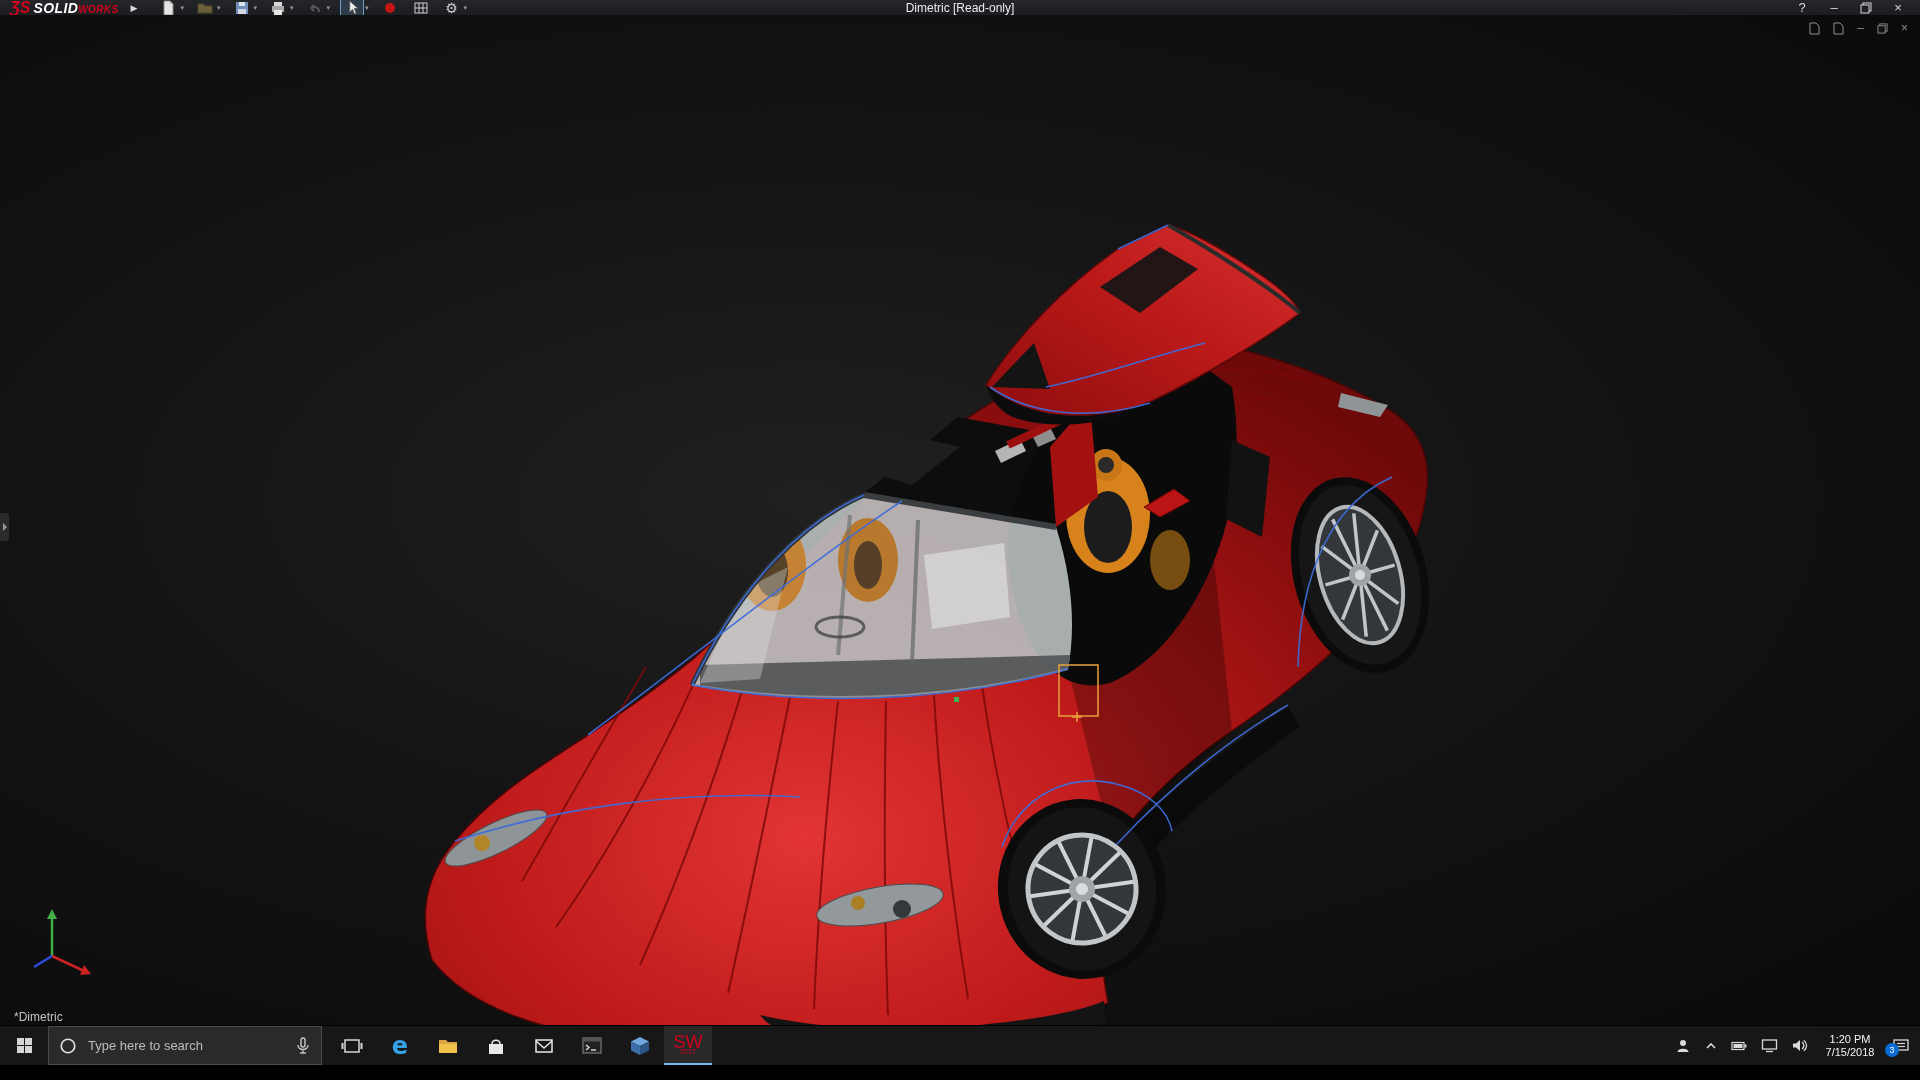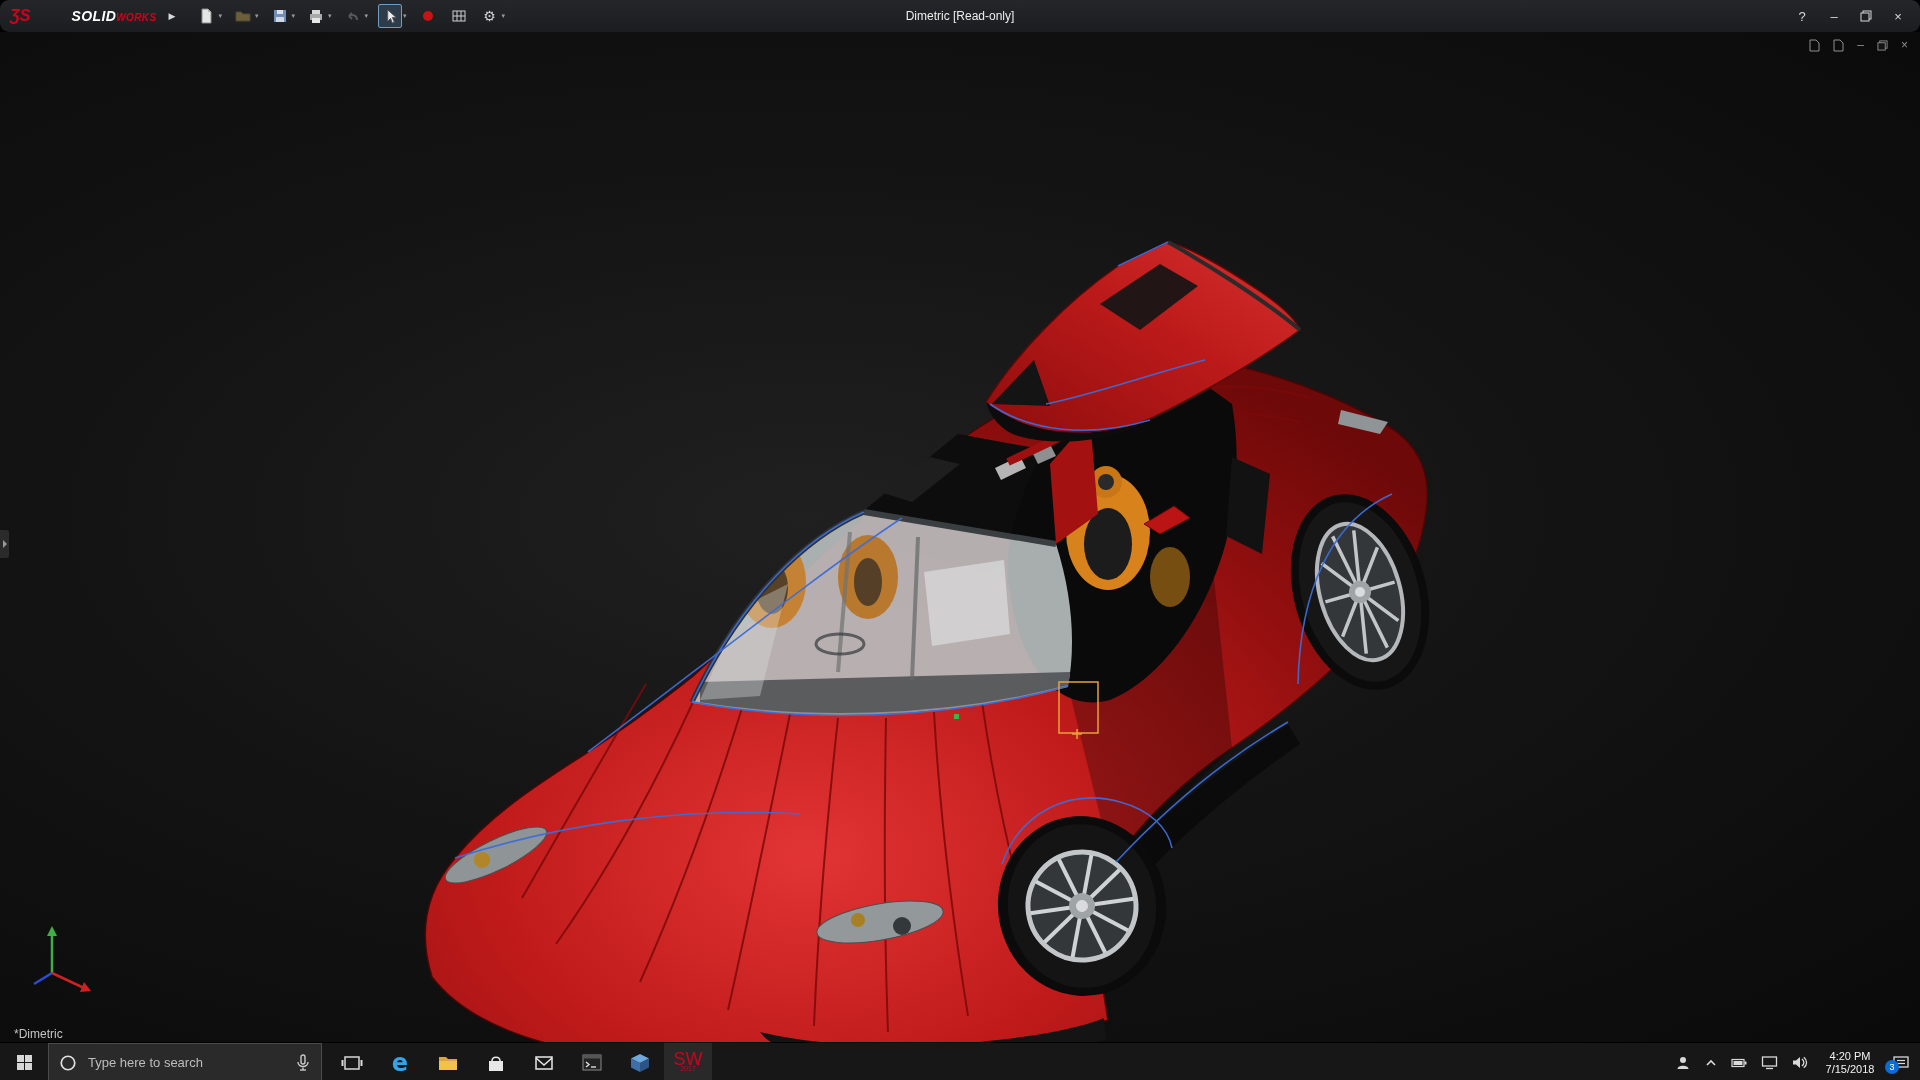--- a/index.html
+++ b/index.html
@@ -1,22 +1,22 @@
 <!DOCTYPE html>
 <html style="--accent-red: #d0021b; --active-underline: #76b9ed; --car-red: #b81818; --car-red-dark: #7c0a0a; --seat-orange: #d8821c; --selection-orange: #e8a13c; --edge-line-blue: #3d6cd8; --titlebar-bg: #1d1f22; --taskbar-bg: #171717; --viewport-bg: #141414;"><head>
 <meta charset="utf-8">
 <style>
   html,body{margin:0;padding:0;width:1920px;height:1080px;overflow:hidden;
     font-family:"Liberation Sans",sans-serif;background:#000;-webkit-font-smoothing:antialiased;}
 
   
-  .titlebar{height:32px;background:linear-gradient(#24262a,#1b1d20);display:flex;align-items:center;position:relative;color:#ddd;border-radius:9px;}
+  .titlebar{height:15px;background:linear-gradient(#24262a,#1b1d20);display:flex;align-items:center;position:relative;color:#ddd;}
   .brand{display:flex;align-items:baseline;padding-left:10px;white-space:nowrap;}
   .brand-mark{color:var(--accent-red,#d0021b);font-weight:bold;font-style:italic;font-size:16px;margin-right:3px;}
-  .brand-solid{color:#fff;font-weight:bold;font-style:italic;font-size:14px;letter-spacing:.4px;margin-left:38px;}
+  .brand-solid{color:#fff;font-weight:bold;font-style:italic;font-size:14px;letter-spacing:.4px;}
   .brand-works{color:var(--accent-red,#d0021b);font-weight:bold;font-style:italic;font-size:10px;letter-spacing:.4px;}
   .flyout{color:#d8d8d8;font-size:9px;margin:0 20px 0 12px;}
   .tb-tools{display:flex;align-items:center;gap:2px;}
   .tb-group{display:flex;align-items:center;margin-right:7px;}
   .tb-btn{width:22px;height:22px;display:flex;align-items:center;justify-content:center;border-radius:2px;}
   .tb-btn.selected{border:1px solid #6f9cc4;background:#2e3c49;}
   .tb-btn.disabled{opacity:.45;}
   .tb-caret{color:#9a9a9a;font-size:7px;margin:0 1px;}
   .tb-title{position:absolute;left:50%;transform:translateX(-50%);color:#ececec;font-size:12px;}
   .tb-controls{margin-left:auto;display:flex;align-items:center;padding-right:6px;}
@@ -466,21 +466,21 @@
       </svg>
     </span>
     <span class="tray-icon">
       <svg width="17" height="15" viewBox="0 0 17 15">
         <polygon points="2,5.5 5,5.5 9,2 9,13 5,9.5 2,9.5" fill="#d9d9d9"></polygon>
         <path d="M11 4 C13.5 6 13.5 9 11 11" fill="none" stroke="#d9d9d9" stroke-width="1.3"></path>
         <path d="M12.8 2.2 C16.5 5 16.5 10 12.8 12.8" fill="none" stroke="#d9d9d9" stroke-width="1.3"></path>
       </svg>
     </span>
     <span class="clock">
-      <div>4:20 PM</div>
+      <div>1:20 PM</div>
       <div>7/15/2018</div>
     </span>
     <span class="tray-icon">
       <svg width="18" height="17" viewBox="0 0 18 17">
         <rect x="2" y="3" width="14" height="10" fill="none" stroke="#d9d9d9" stroke-width="1.3"></rect>
         <line x1="5" y1="6.5" x2="13" y2="6.5" stroke="#d9d9d9" stroke-width="1.2"></line>
         <line x1="5" y1="9.5" x2="13" y2="9.5" stroke="#d9d9d9" stroke-width="1.2"></line>
         <polygon points="4,13 4,16 7.5,13" fill="#d9d9d9"></polygon>
       </svg>
       <span class="badge">3</span>

